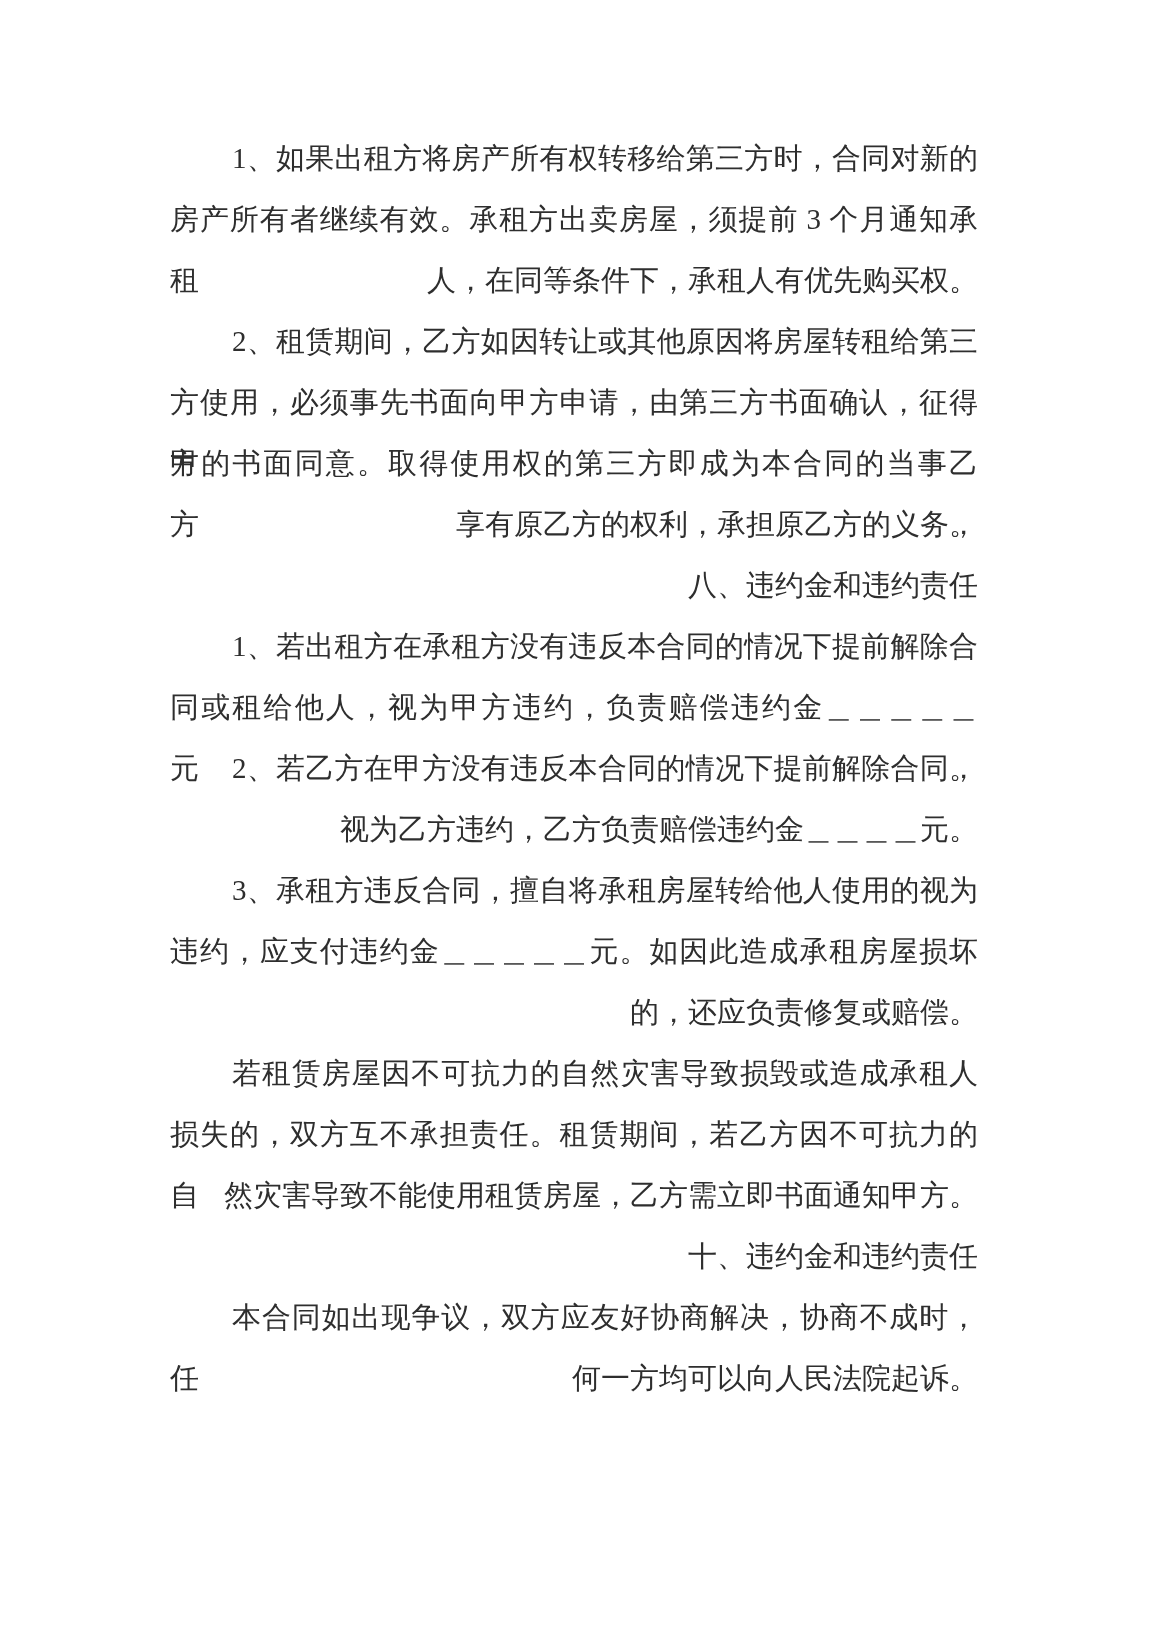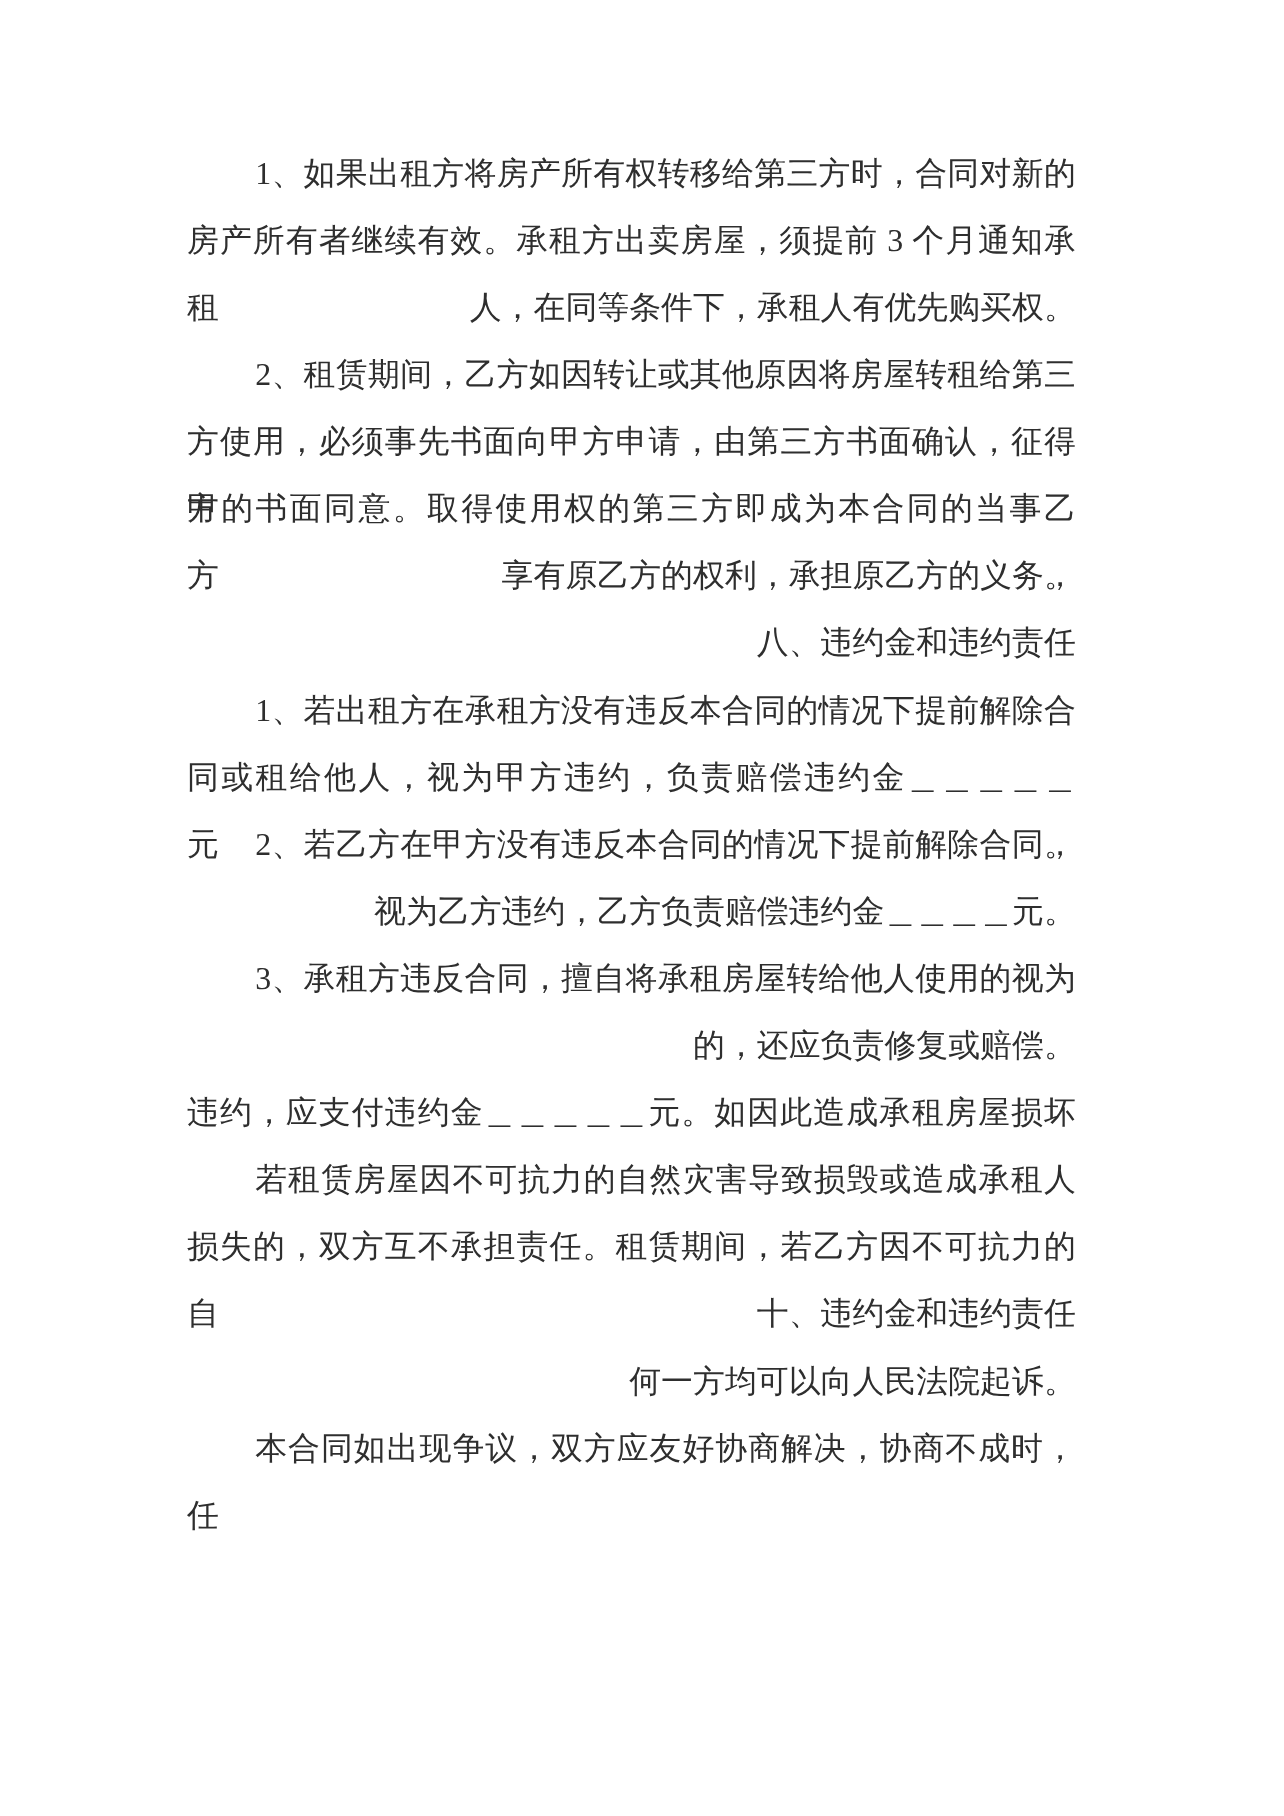--- a/index.html
+++ b/index.html
@@ -49,21 +49,22 @@
       <div class="line indent justify">2、租赁期间，乙方如因转让或其他原因将房屋转租给第三</div>
       <div class="line justify">方使用，必须事先书面向甲方申请，由第三方书面确认，征得甲</div>
       <div class="line justify">方的书面同意。取得使用权的第三方即成为本合同的当事乙方，</div>
       <div class="line">享有原乙方的权利，承担原乙方的义务。</div>
       <div class="line indent">八、违约金和违约责任</div>
       <div class="line indent justify">1、若出租方在承租方没有违反本合同的情况下提前解除合</div>
       <div class="line justify">同或租给他人，视为甲方违约，负责赔偿违约金＿＿＿＿＿元。</div>
       <div class="line indent justify">2、若乙方在甲方没有违反本合同的情况下提前解除合同，</div>
       <div class="line">视为乙方违约，乙方负责赔偿违约金＿＿＿＿元。</div>
       <div class="line indent justify">3、承租方违反合同，擅自将承租房屋转给他人使用的视为</div>
+      <div class="line justify">违约，应支付违约金＿＿＿＿＿元。如因此造成承租房屋损坏</div>
       <div class="line">的，还应负责修复或赔偿。</div>
-      <div class="line justify">违约，应支付违约金＿＿＿＿＿元。如因此造成承租房屋损坏</div>
       <div class="line indent justify">若租赁房屋因不可抗力的自然灾害导致损毁或造成承租人</div>
       <div class="line justify">损失的，双方互不承担责任。租赁期间，若乙方因不可抗力的自</div>
+      <div class="line">然灾害导致不能使用租赁房屋，乙方需立即书面通知甲方。</div>
       <div class="line indent">十、违约金和违约责任</div>
+      <div class="line indent justify">本合同如出现争议，双方应友好协商解决，协商不成时，任</div>
       <div class="line">何一方均可以向人民法院起诉。</div>
-      <div class="line indent justify">本合同如出现争议，双方应友好协商解决，协商不成时，任</div>
     </div>
 </div>
 
 </body></html>

